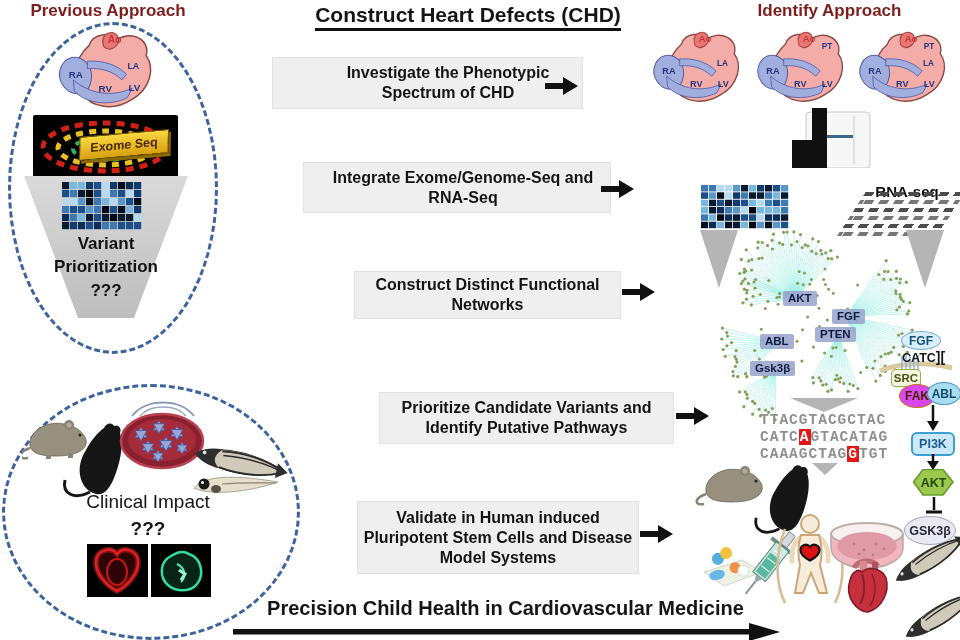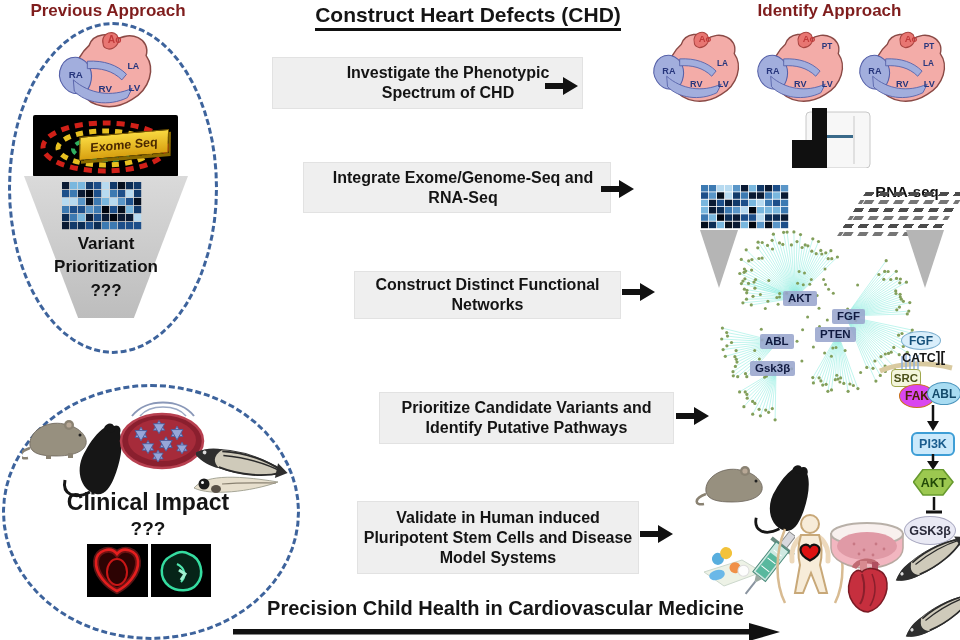--- a/index.html
+++ b/index.html
@@ -199,21 +199,21 @@
     <use href="#zfish" xlink:href="#zfish" transform="translate(0,14) rotate(12) scale(0.95)"></use>
   </svg>
   <svg class="abs" style="left:188px;top:462px;" width="96" height="52" viewBox="0 0 96 52">
     <path d="M6,26 C16,14 42,12 90,20 C62,30 22,34 6,26 Z" fill="#e6decb" stroke="#998" stroke-width="0.9" opacity="0.95"></path>
     <circle cx="16" cy="22" r="5.5" fill="#1a1a1a"></circle>
       <circle cx="14.5" cy="20.5" r="1.5" fill="#fff"></circle>
     <ellipse cx="28" cy="27" rx="5" ry="4" fill="#5a5248"></ellipse>
     <path d="M34,22 C55,20 75,21 88,21" stroke="#8a8272" stroke-width="1.2" fill="none"></path>
   </svg>
 
-  <div class="abs ctr" style="left:28px;top:490px;width:240px;height:24px;font-weight:bold;font-size:23px;">Clinical  Impact</div>
+  <div class="abs ctr" style="left:28px;top:490px;width:240px;height:24px;font-weight:normal;font-size:19px;">Clinical  Impact</div>
   <div class="abs ctr" style="left:28px;top:518px;width:240px;height:22px;font-weight:bold;font-size:19px;">???</div>
 
   <div class="abs blackbox" style="left:87px;top:544px;width:61px;height:53px;">
     <svg width="61" height="53" viewBox="0 0 61 53">
       <path d="M30,10 C24,2 10,6 9,17 C8,30 20,42 30,47 C40,42 52,30 51,17 C50,6 36,2 30,10 Z" stroke="rgba(255,60,60,.35)" stroke-width="6" fill="none"></path>
       <path d="M30,10 C24,2 10,6 9,17 C8,30 20,42 30,47 C40,42 52,30 51,17 C50,6 36,2 30,10 Z" stroke="#e41e1e" stroke-width="2.6" fill="rgba(160,10,10,.28)"></path>
       <ellipse cx="30" cy="28" rx="10" ry="13" stroke="#c81616" stroke-width="2" fill="none"></ellipse>
     </svg>
   </div>
   <div class="abs blackbox" style="left:151px;top:544px;width:60px;height:53px;">
@@ -753,20 +753,27 @@
   <svg class="abs" style="left:913px;top:469px;" width="41" height="27" viewBox="0 0 41 27">
     <polygon points="10,0.5 30,0.5 40,13 30,26 10,26 0.5,13" fill="#9cc850" stroke="#679a2e" stroke-width="1.6"></polygon>
     <text x="20.5" y="17.5" font-size="12.5" fill="#234a08" text-anchor="middle">AKT</text>
   </svg>
   <svg class="abs" style="left:924px;top:497px;" width="20" height="20" viewBox="0 0 20 20">
     <line x1="10" y1="0" x2="10" y2="13" stroke="#111" stroke-width="2.5"></line>
     <line x1="2" y1="15" x2="18" y2="15" stroke="#111" stroke-width="3"></line>
     </svg>
   <div class="abs pw pw-gsk" style="left:904px;top:516px;width:50px;height:27px;">GSK3β</div>
 
+  <div class="abs" style="left:760px;top:398px;width:140px;">
+    <div style="margin-left:30px;width:0;height:0;border-left:34px solid transparent;border-right:34px solid transparent;border-top:14px solid #b5b5b5;"></div>
+    <div class="dna">TTACGTACGCTAC</div>
+    <div class="dna"><span>CATC</span><span class="mut">A</span><span>GTACATAG</span></div>
+    <div class="dna"><span>CAAAGCTAG</span><span class="mut">G</span><span>TGT</span></div>
+    <div style="margin-left:52px;width:0;height:0;border-left:13px solid transparent;border-right:13px solid transparent;border-top:12px solid #b5b5b5;"></div>
+  </div>
 
   <svg class="abs" style="left:695px;top:458px;" width="78" height="48" viewBox="0 0 72 48">
     <path d="M8,34 C6,20 24,8 42,12 C56,14 66,24 64,32 C62,40 50,44 34,44 C20,44 10,42 8,34 Z" fill="#97907f" stroke="#6a6258" stroke-width="0.8"></path>
     <circle cx="47" cy="13" r="5" fill="#8a8272"></circle>
       <circle cx="47" cy="13" r="2.6" fill="#b8a896"></circle>
     <circle cx="58" cy="23" r="1.5" fill="#222"></circle>
     <path d="M8,36 C-4,40 -4,48 6,46" stroke="#8a8272" stroke-width="2.5" fill="none"></path>
   </svg>
   <svg class="abs" style="left:746px;top:462px;" width="78" height="78" viewBox="0 0 72 84">
     <path d="M36,74 C20,70 14,48 26,30 C30,22 38,12 44,8 C46,3 52,2 54,6 C58,4 62,8 60,13 C64,24 60,44 54,58 C50,68 44,76 36,74 Z" fill="#161616"></path>

